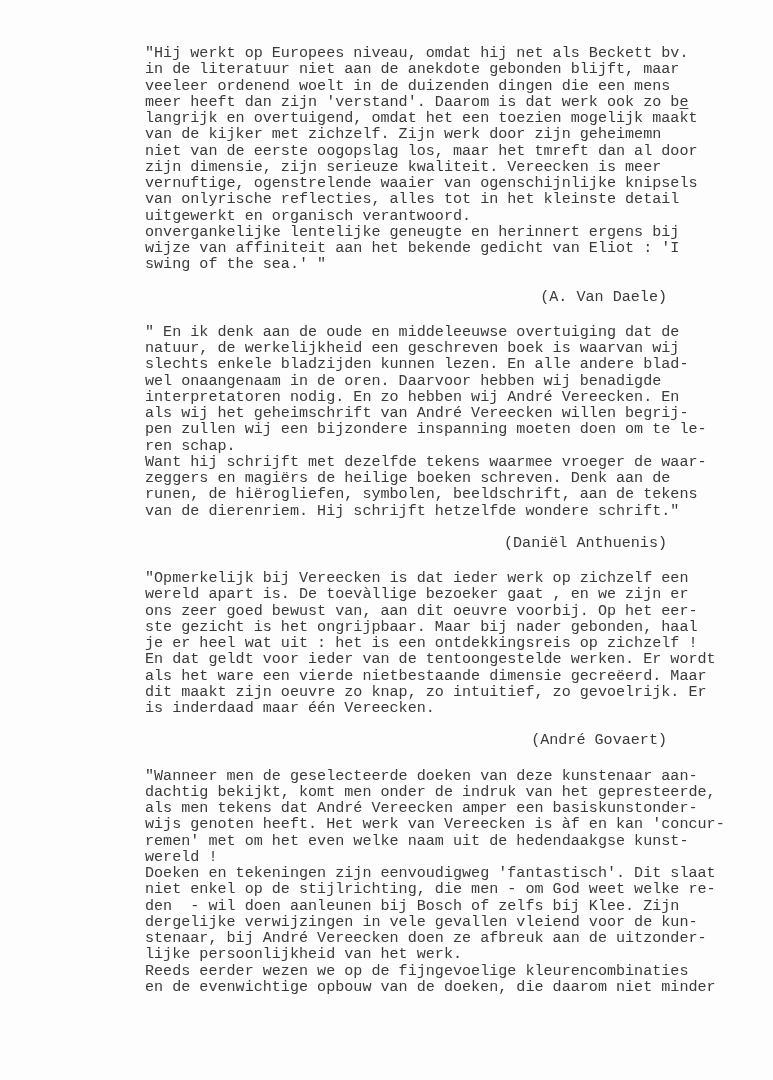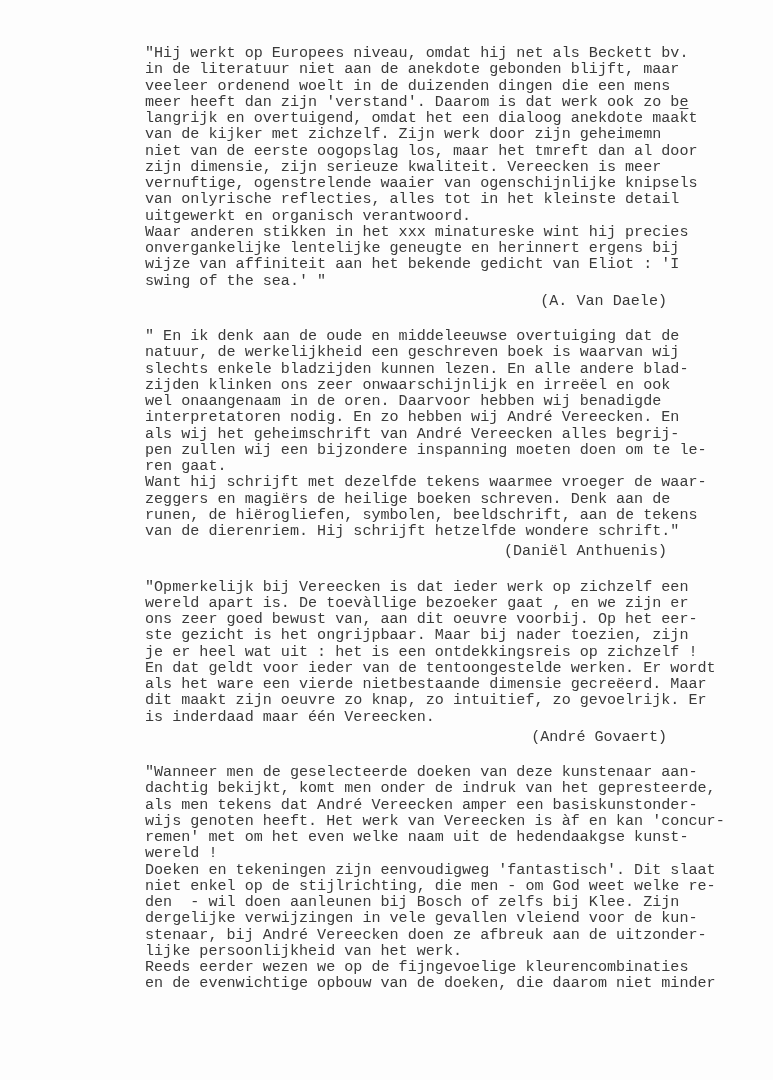--- a/index.html
+++ b/index.html
@@ -9,74 +9,72 @@
     background:#fdfdfd;
   }
   .text-block {
     position:absolute; left:145px; top:45px; width:560px;
     font-family:"Liberation Mono","DejaVu Sans Mono",monospace;
     font-size:15.1px; line-height:16.25px; color:#3a3a3a;
     letter-spacing:0px;
   }
   .line { white-space:pre; height:16.25px; }
   .quote { margin:0; }
-  .author { white-space:pre; text-align:right; padding-right:38px; height:16.25px; margin-top:4px; }
+  .author { white-space:pre; text-align:right; padding-right:38px; height:16.25px; margin-top:16px; }
   .gap { height:19px; }
 </style>
 </head>
 <body>
 
 <div class="page">
   <div class="text-block">
 
     <div class="quote">
       <div class="line">"Hij werkt op Europees niveau, omdat hij net als Beckett bv.</div>
       <div class="line">in de literatuur niet aan de anekdote gebonden blijft, maar</div>
       <div class="line">veeleer ordenend woelt in de duizenden dingen die een mens</div>
       <div class="line">meer heeft dan zijn 'verstand'. Daarom is dat werk ook zo be̲</div>
-      <div class="line">langrijk en overtuigend, omdat het een dialoog anekdote maakt</div>
+      <div class="line">langrijk en overtuigend, omdat het een toezien mogelijk maakt</div>
       <div class="line">van de kijker met zichzelf. Zijn werk door zijn geheimemn</div>
       <div class="line">niet van de eerste oogopslag los, maar het tmreft dan al door</div>
       <div class="line">zijn dimensie, zijn serieuze kwaliteit. Vereecken is meer</div>
       <div class="line">vernuftige, ogenstrelende waaier van ogenschijnlijke knipsels</div>
       <div class="line">van onlyrische reflecties, alles tot in het kleinste detail</div>
       <div class="line">uitgewerkt en organisch verantwoord.</div>
-      <div class="line">Waar anderen stikken in het xxx minatureske wint hij precies</div>
       <div class="line">onvergankelijke lentelijke geneugte en herinnert ergens bij</div>
       <div class="line">wijze van affiniteit aan het bekende gedicht van Eliot : 'I</div>
       <div class="line">swing of the sea.' "</div>
       <div class="author">(A. Van Daele)</div>
     </div>
 
     <div class="gap"></div>
 
     <div class="quote">
       <div class="line">" En ik denk aan de oude en middeleeuwse overtuiging dat de</div>
       <div class="line">natuur, de werkelijkheid een geschreven boek is waarvan wij</div>
       <div class="line">slechts enkele bladzijden kunnen lezen. En alle andere blad-</div>
-      <div class="line">zijden klinken ons zeer onwaarschijnlijk en irreëel en ook</div>
       <div class="line">wel onaangenaam in de oren. Daarvoor hebben wij benadigde</div>
       <div class="line">interpretatoren nodig. En zo hebben wij André Vereecken. En</div>
-      <div class="line">als wij het geheimschrift van André Vereecken alles begrij-</div>
+      <div class="line">als wij het geheimschrift van André Vereecken willen begrij-</div>
       <div class="line">pen zullen wij een bijzondere inspanning moeten doen om te le-</div>
-      <div class="line">ren gaat.</div>
+      <div class="line">ren schap.</div>
       <div class="line">Want hij schrijft met dezelfde tekens waarmee vroeger de waar-</div>
       <div class="line">zeggers en magiërs de heilige boeken schreven. Denk aan de</div>
       <div class="line">runen, de hiërogliefen, symbolen, beeldschrift, aan de tekens</div>
       <div class="line">van de dierenriem. Hij schrijft hetzelfde wondere schrift."</div>
       <div class="author">(Daniël Anthuenis)</div>
     </div>
 
     <div class="gap"></div>
 
     <div class="quote">
       <div class="line">"Opmerkelijk bij Vereecken is dat ieder werk op zichzelf een</div>
       <div class="line">wereld apart is. De toevàllige bezoeker gaat , en we zijn er</div>
       <div class="line">ons zeer goed bewust van, aan dit oeuvre voorbij. Op het eer-</div>
-      <div class="line">ste gezicht is het ongrijpbaar. Maar bij nader toezien, zijn</div>
+      <div class="line">ste gezicht is het ongrijpbaar. Maar bij nader gebonden, haal</div>
       <div class="line">je er heel wat uit : het is een ontdekkingsreis op zichzelf !</div>
       <div class="line">En dat geldt voor ieder van de tentoongestelde werken. Er wordt</div>
       <div class="line">als het ware een vierde nietbestaande dimensie gecreëerd. Maar</div>
       <div class="line">dit maakt zijn oeuvre zo knap, zo intuitief, zo gevoelrijk. Er</div>
       <div class="line">is inderdaad maar één Vereecken.</div>
       <div class="author">(André Govaert)</div>
     </div>
 
     <div class="gap"></div>
 

